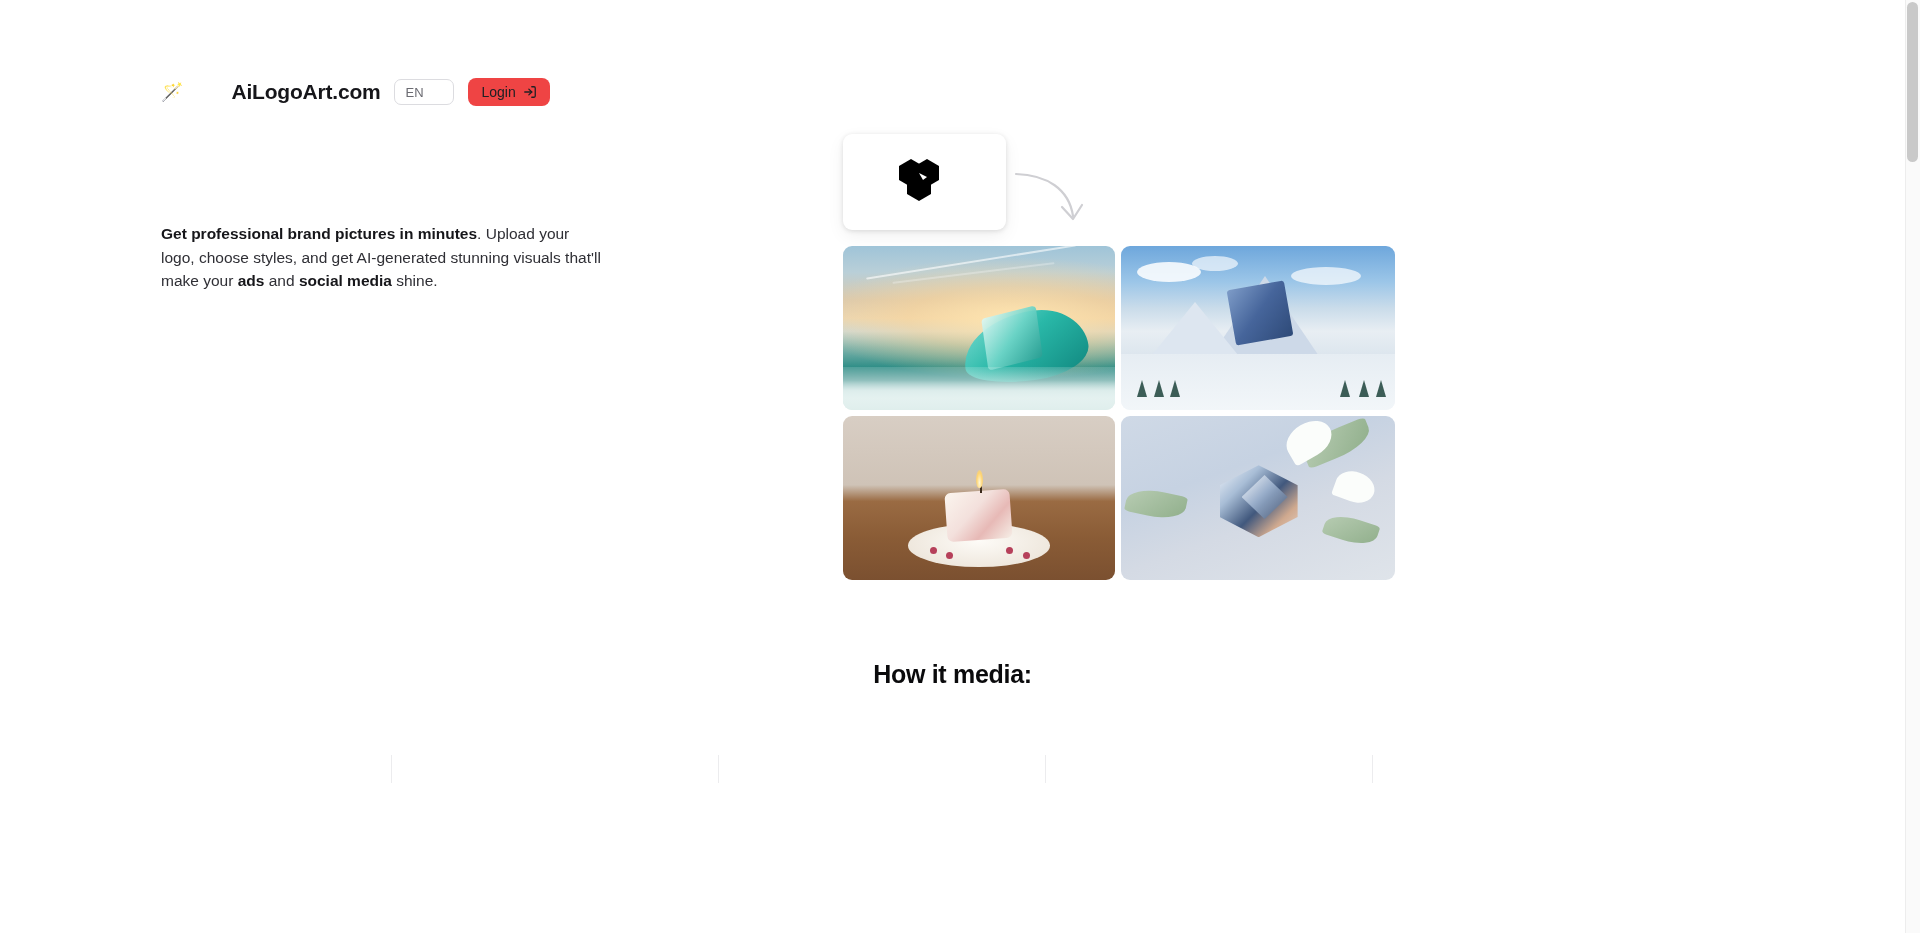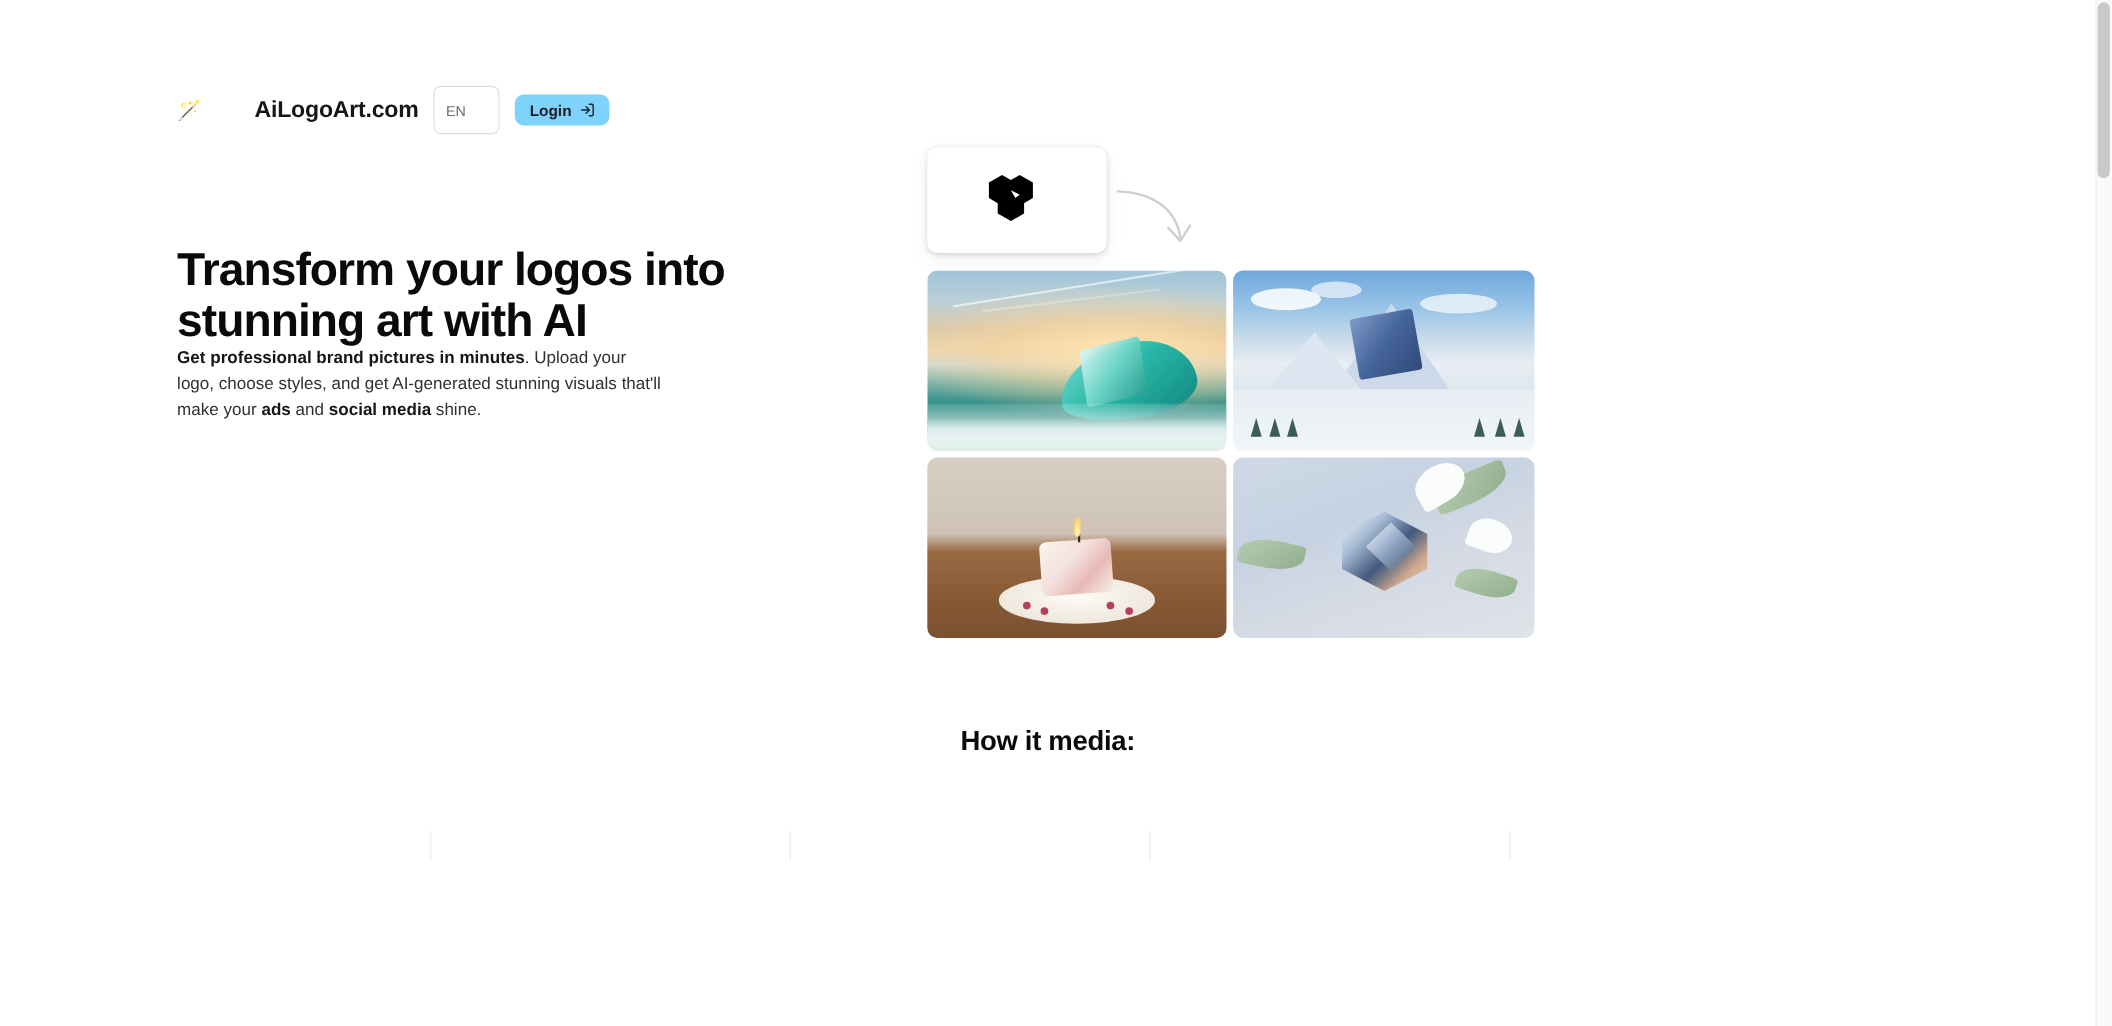--- a/index.html
+++ b/index.html
@@ -25,29 +25,29 @@
   .header {
     position:absolute; left:161px; top:78px;
     display:flex; align-items:center; gap:14px;
   }
   .brand { display:flex; align-items:center; gap:8px; }
   .wand-icon { font-size:18px; line-height:1; }
   .brand-name {
     font-size:21px; font-weight:bold; color:#16161a; letter-spacing:-0.2px;margin-left:40px;
   }
   .lang-select {
-    width:60px; height:44px; border:1px solid #dcdce0; border-radius:7px;
+    width:60px; height:26px; border:1px solid #dcdce0; border-radius:7px;
     background:#fff; color:#6b6b72; font-size:13px;
     display:flex; align-items:center; padding-left:10px;
     font-family:"Liberation Sans", sans-serif;
   }
   .login-btn {
-    height:28px; background:#7dd3fc; border:none; border-radius:8px;
+    height:28px; background:#ef4444; border:none; border-radius:8px;
     display:flex; align-items:center; gap:7px; padding:0 13px;
-    font-size:14px; font-weight:bold; color:#202024; cursor:pointer;
+    font-size:14px; font-weight:normal; color:#202024; cursor:pointer;
     font-family:"Liberation Sans", sans-serif;
   }
   .login-icon { display:flex; align-items:center; }
 
   
   .hero-left { position:absolute; left:161px; top:222px; width:540px; }
   .hero-title {
     font-size:42px; font-weight:bold; line-height:1.1;
     color:#0a0a0c; letter-spacing:-0.9px;
   }
@@ -237,21 +237,20 @@
         <svg width="14" height="14" viewBox="0 0 24 24" fill="none" stroke="#202024" stroke-width="2.2" stroke-linecap="round" stroke-linejoin="round">
           <path d="M15 3h4a2 2 0 0 1 2 2v14a2 2 0 0 1-2 2h-4"></path>
           <polyline points="10 17 15 12 10 7"></polyline>
           <line x1="15" y1="12" x2="3" y2="12"></line>
         </svg>
       </span>
     </button>
   </div>
 
   <div class="hero-left">
-    <h1 class="hero-title">Transform your logos into stunning art with AI</h1>
 
     <p class="hero-sub">
       <b>Get professional brand pictures in minutes</b><span>. Upload your logo, choose styles, and get AI-generated stunning visuals that'll make your </span><b>ads</b><span> and </span><b>social media</b><span> shine.</span>
     </p>
 
   </div>
 
   <div class="hero-right">
 
     <div class="logo-card">

